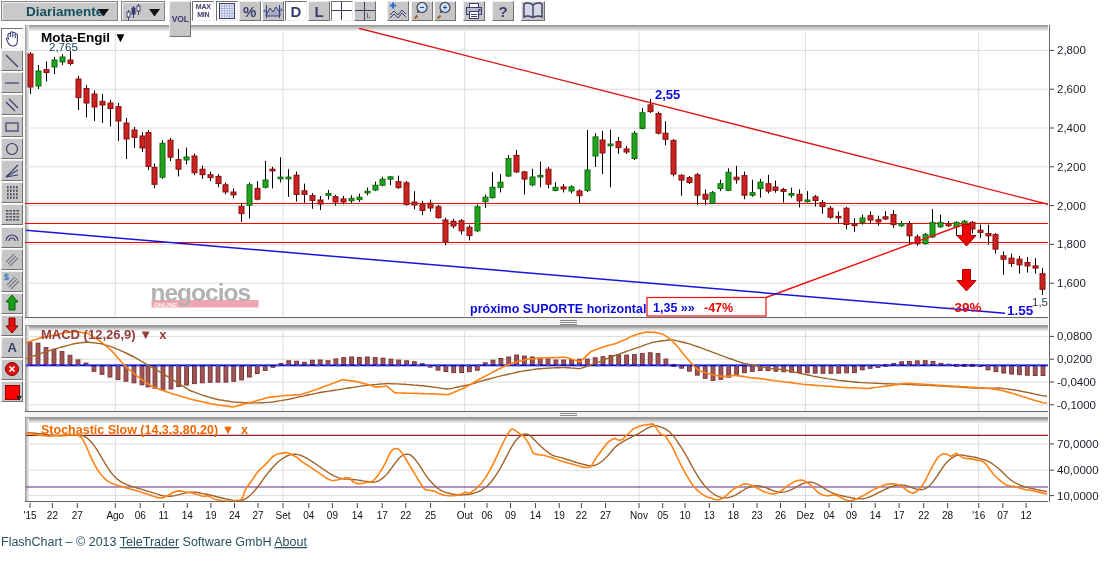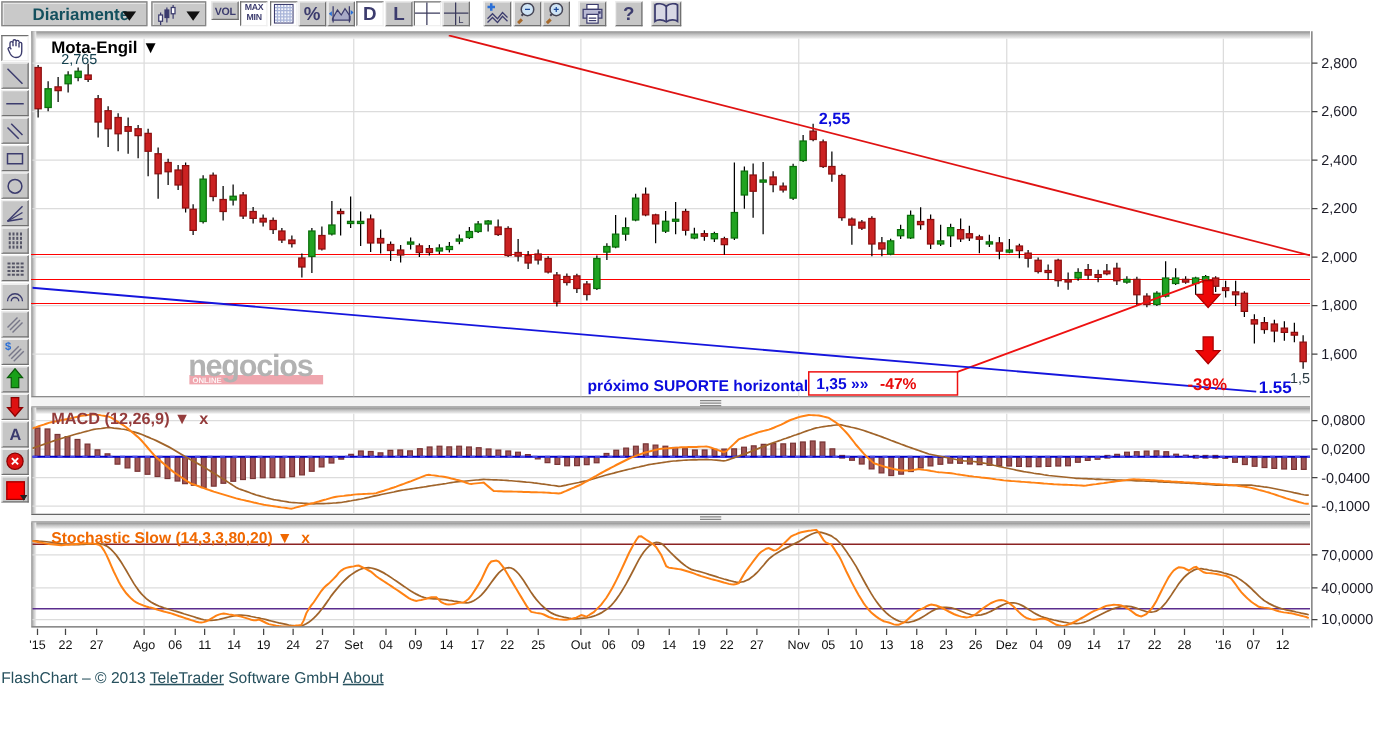--- a/index.html
+++ b/index.html
@@ -639,21 +639,21 @@
           <line x1="8.5" y1="3" x2="8.5" y2="15"></line>
           <rect x="7" y="5" width="3" height="6"></rect>
           <line x1="13.5" y1="1" x2="13.5" y2="12"></line>
           <rect x="12" y="3" width="3" height="5" fill="#fff"></rect>
         </g>
       </svg>
       <svg width="11" height="8" viewBox="0 0 11 8" style="position:absolute;right:4px;top:7px">
         <path d="M0 0 h11 l-5.5 7.5 Z" fill="#111"></path>
       </svg>
     </div>
-    <div class="tbtn" style="left:169.2px;top:1px;width:22px;height:15px">
+    <div class="tbtn" style="left:169.2px;top:1px;width:22px;height:36px">
       <span class="t10">VOL</span>
     </div>
     <div class="tbtn press" style="left:192.3px;top:1px;width:22px;height:20px">
       <span class="t8">MAX<br>MIN</span>
     </div>
     <div class="tbtn press" style="left:215.5px;top:1px;width:22px;height:20px">
       <svg width="16" height="16" viewBox="0 0 16 16">
         <rect x="0.5" y="0.5" width="15" height="15" fill="#f4f6fc" stroke="#3c3c6e"></rect>
         <g stroke="#a8b4d8">
           <line x1="3" y1="1" x2="3" y2="15"></line>

